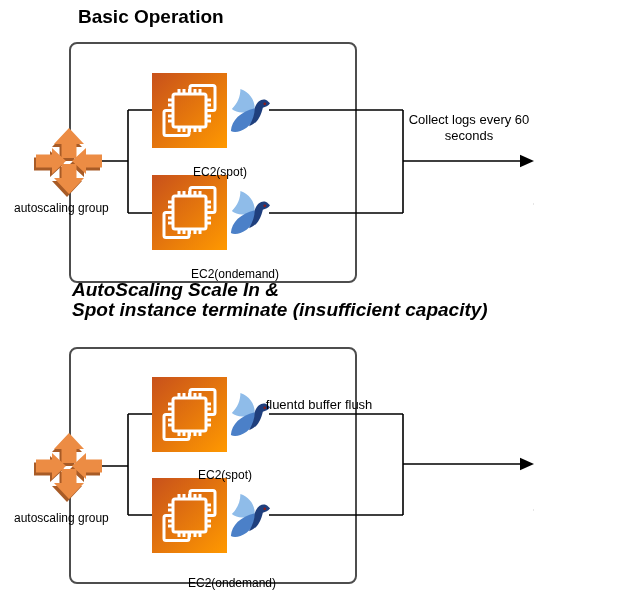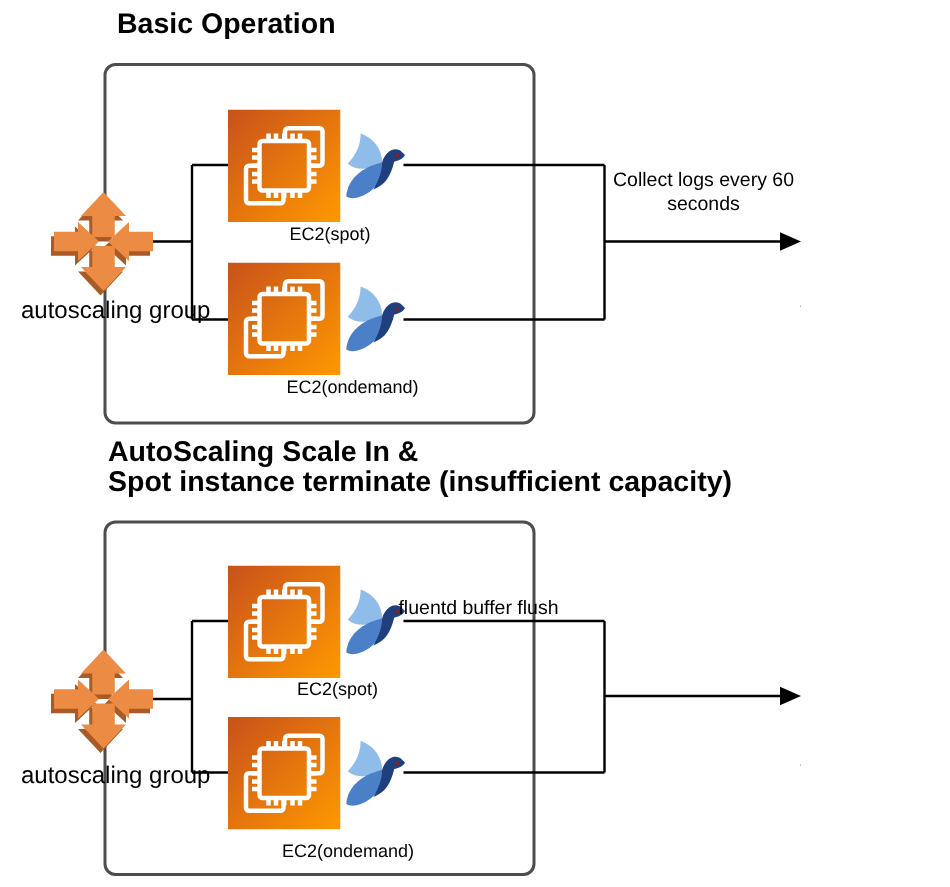--- a/index.html
+++ b/index.html
@@ -1,43 +1,43 @@
 <!DOCTYPE html>
 <html style="--box-border: #4D4D4D; --line: #000000; --ec2-grad-start: #C8511B; --ec2-grad-end: #FF9900; --asg-orange: #EC8C44; --asg-shadow: #A85B26; --fluentd-light: #8FBCE9; --fluentd-mid: #4B80C8; --fluentd-dark: #1F3F7D; --fluentd-eye: #8C1D1D; --s3-red: #DE5241; --s3-dark: #B2402F;"><head>
 <meta charset="utf-8">
 <style>
   html,body{margin:0;padding:0;background:#fff;}
   #stage{position:relative;width:534px;height:591px;background:#fff;overflow:hidden;
          font-family:"Liberation Sans",sans-serif;color:#000;border-radius:30px;}
   .sec-title{position:absolute;font-weight:bold;font-size:19px;line-height:20px;
              white-space:pre-line;letter-spacing:0;}
   #t1{left:78px;top:7px;}
-  #t2{left:72px;top:292px;}
+  #t2{left:72px;top:280px;font-style:italic;}
   .group-box{position:absolute;box-sizing:border-box;border:2px solid var(--box-border,#4D4D4D);
              border-radius:8px;background:transparent;z-index:0;}
   #gb1{left:69px;top:42px;width:288px;height:241px;}
   #gb2{left:69px;top:347px;width:288px;height:237px;}
   #wires{position:absolute;left:0;top:0;z-index:1;}
   .icon{position:absolute;z-index:2;}
   .asg{width:72px;height:72px;}
   #asg1{left:33px;top:125px;}  #asg2{left:33px;top:430px;}
   .ec2{width:75px;height:75px;}
   #ec2a{left:152px;top:73px;}  #ec2b{left:152px;top:175px;}
   #ec2c{left:152px;top:377px;} #ec2d{left:152px;top:478px;}
   .bird{width:42px;height:46px;}
   #bird1{left:228px;top:88px;} #bird2{left:228px;top:190px;}
   #bird3{left:228px;top:392px;}#bird4{left:228px;top:493px;}
   .s3i{width:56px;height:58px;}
   #s3a{left:533px;top:131px;}  #s3b{left:533px;top:436px;}
-  .lbl{position:absolute;font-size:12px;line-height:14px;text-align:center;z-index:3;}
+  .lbl{position:absolute;font-size:12px;line-height:14px;text-align:center;z-index:3;margin-top:16px;}
   #l-spot1{left:160px;top:149px;width:120px;}
   #l-ond1{left:175px;top:251px;width:120px;}
   #l-spot2{left:165px;top:452px;width:120px;}
   #l-ond2{left:172px;top:560px;width:120px;}
-  .asg-lbl{position:absolute;font-size:16px;line-height:16px;z-index:3;}
+  .asg-lbl{position:absolute;font-size:12px;line-height:16px;z-index:3;}
   #l-asg1{left:14px;top:200px;}
   #l-asg2{left:14px;top:510px;}
   .s3-lbl{position:absolute;font-size:13px;line-height:14px;z-index:3;}
   #l-s3a{left:533px;top:195px;width:56px;}
   #l-s3b{left:533px;top:501px;width:56px;}
   .flow-lbl{position:absolute;font-size:13px;line-height:16px;text-align:center;
             white-space:pre-line;z-index:3;}
   #l-flow1{left:402px;top:112px;width:134px;}
   #l-flow2{left:254px;top:397px;width:130px;}
 </style>

